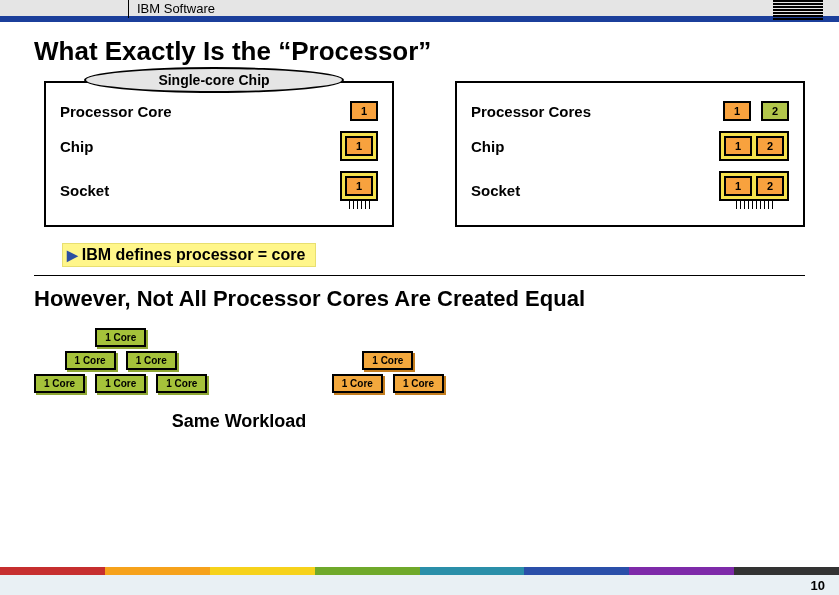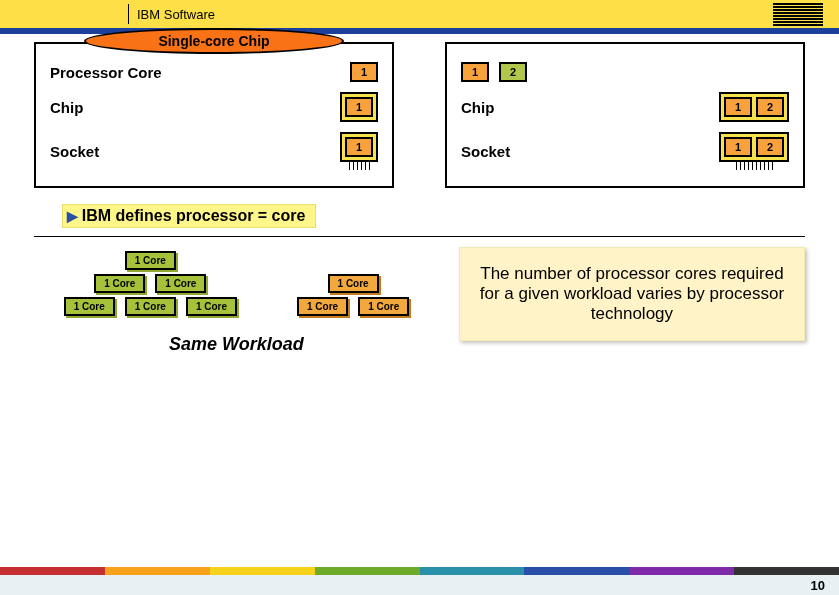--- a/index.html
+++ b/index.html
@@ -1,33 +1,33 @@
 <!DOCTYPE html>
 <html><head>
 <meta charset="utf-8">
 <style>
   * { box-sizing: border-box; margin: 0; padding: 0; }
   body { width: 839px; height: 595px; font-family: Arial, Helvetica, sans-serif; background: #fff; position: relative; overflow: hidden; }
 
   
-  .topbar { height: 28px; background: #fde047; display: flex; align-items: center; }
+  .topbar { height: 16px; background: #e5e5e5; display: flex; align-items: center; }
   .topbar .vsep { margin-left: 128px; width: 1px; height: 20px; background: #000; }
   .topbar .brand { margin-left: 8px; font-size: 13px; color: #000; }
   .topbar .ibm-logo { margin-left: auto; margin-right: 16px; display: flex; flex-direction: column; gap: 1px; }
   .topbar .ibm-logo .bar { width: 50px; height: 2px; background: #000; }
   .bluebar { height: 6px; background: #1b3f9b; }
 
   .content { padding: 8px 34px 0 34px; }
 
   .title { font-size: 26px; font-weight: bold; color: #000; margin: 6px 0 14px 0; }
 
   .panels { display: flex; gap: 48px; justify-content: space-between; }
   .panel-wrap { width: 360px; position: relative; }
-  .ellipse { width: 260px; height: 26px; border: 2px solid #000; border-radius: 50%; background: #f97316; position: absolute; top: -14px; left: 50px; display: flex; align-items: center; justify-content: center; font-size: 14px; font-weight: bold; z-index: 2; }
-  .panel { border: 2.5px solid #000; padding: 18px 14px 16px 14px; min-height: 140px; }
+  .ellipse { width: 260px; height: 26px; border: 2px solid #000; border-radius: 50%; background: #e5e5e5; position: absolute; top: -14px; left: 50px; display: flex; align-items: center; justify-content: center; font-size: 14px; font-weight: bold; z-index: 2; }
+  .panel { border: 2.5px solid #000; padding: 18px 14px 16px 14px; min-height: 140px; margin-left: 10px; }
   .prow { display: flex; justify-content: space-between; align-items: center; margin-bottom: 10px; }
   .prow:last-child { margin-bottom: 0; gap: 42px; }
   .plabel { font-size: 15px; font-weight: bold; }
 
   .num-box { display: flex; gap: 10px; align-items: center; }
   .num { width: 28px; height: 20px; border: 2px solid #000; background: #f8a23e; display: flex; align-items: center; justify-content: center; font-size: 11px; font-weight: bold; }
   .num.green { background: #b2c64b; }
 
   .chip-outer { border: 2px solid #000; background: #f5e24d; padding: 3px; display: flex; gap: 4px; }
   .chip-outer .num { background: #f8a23e; }
@@ -43,22 +43,22 @@
   .hr { border: none; border-top: 1px solid #000; margin: 6px 0 10px 0; }
 
   .subtitle { font-size: 22px; font-weight: bold; margin: 6px 0 12px 0; }
 
   .lower { display: flex; gap: 20px; align-items: flex-start; }
   .workload-area { width: 410px; padding-top: 4px; }
   .pyramid-row { display: flex; justify-content: center; gap: 10px; margin-bottom: 4px; }
   .core-box { border: 2px solid #000; padding: 2px 8px; font-size: 10px; font-weight: bold; box-shadow: 2px 2px 0 #8fa833; }
   .core-box.g { background: #a5c23a; }
   .core-box.o { background: #f3a83d; box-shadow: 2px 2px 0 #c47d1e; }
-  .cores-flex { display: flex; gap: 60px; justify-content: center; align-items: flex-end; }
-  .same-workload { text-align: center; font-size: 18px; font-weight: bold; margin-top: 14px; font-style: italic; }
+  .cores-flex { display: flex; gap: 60px; justify-content: space-between; align-items: flex-end; }
+  .same-workload { text-align: center; font-size: 18px; font-weight: bold; margin-top: 14px; }
 
   .callout { width: 350px; background: #fff3c7; border: 1px solid #f4e9ae; box-shadow: 2px 2px 4px rgba(0,0,0,0.25); padding: 16px 18px; font-size: 17px; text-align: center; }
 
   .footer { position: absolute; bottom: 0; left: 0; right: 0; height: 28px; }
   .footer .stripe { height: 8px; display: flex; }
   .footer .stripe div { flex: 1; }
   .footer .body { height: 20px; background: #e9f0f4; position: relative; }
   .footer .pagenum { position: absolute; right: 14px; bottom: 2px; font-size: 13px; font-weight: bold; }
 </style>
 </head>
@@ -75,20 +75,21 @@
     <div class="bar"></div>
       <div class="bar"></div>
       <div class="bar"></div>
       <div class="bar"></div>
   </div>
 </div>
 <div class="bluebar"></div>
 
 <div class="content">
 
+  <div class="title">What Exactly Is the “Processor”</div>
 
   <div class="panels">
 
     <div class="panel-wrap">
       <div class="ellipse">Single-core Chip</div>
       <div class="panel">
         <div class="prow">
           <div class="plabel">Processor Core</div>
           <div class="num-box">
               <div class="num">1</div>
@@ -115,20 +116,21 @@
                 <div class="pin"></div>
               </div>
           </div>
         </div>
       </div>
     </div>
 
     <div class="panel-wrap">
       <div class="panel">
         <div class="prow">
+          <div class="plabel">Processor Cores</div>
           <div class="num-box">
             <div class="num">1</div>
             <div class="num green">2</div>
           </div>
         </div>
         <div class="prow">
           <div class="plabel">Chip</div>
           <div class="chip-outer">
             <div class="num">1</div>
             <div class="num green">2</div>
@@ -161,20 +163,21 @@
 
   <div class="define-row">
     <div class="define">
       <span class="arrow">▶</span>
       <span>IBM defines processor = core</span>
     </div>
   </div>
 
   <hr class="hr">
 
+  <div class="subtitle">However, Not All Processor Cores Are Created Equal</div>
 
   <div class="lower">
     <div class="workload-area">
       <div class="cores-flex">
         <div>
           <div class="pyramid-row">
               <div class="core-box g">1 Core</div>
             </div>
           <div class="pyramid-row">
               <div class="core-box g">1 Core</div>
@@ -192,21 +195,20 @@
             </div>
           <div class="pyramid-row">
               <div class="core-box o">1 Core</div>
               <div class="core-box o">1 Core</div>
             </div>
         </div>
       </div>
       <div class="same-workload">Same Workload</div>
     </div>
 
-    <div class="callout">The number of processor cores required for a given workload varies by processor technology</div>
   </div>
 
 </div>
 
 <div class="footer">
   <div class="stripe">
     <div style="background:#c62f2f"></div>
       <div style="background:#f6a21b"></div>
       <div style="background:#f6d21b"></div>
       <div style="background:#6fa92a"></div>

